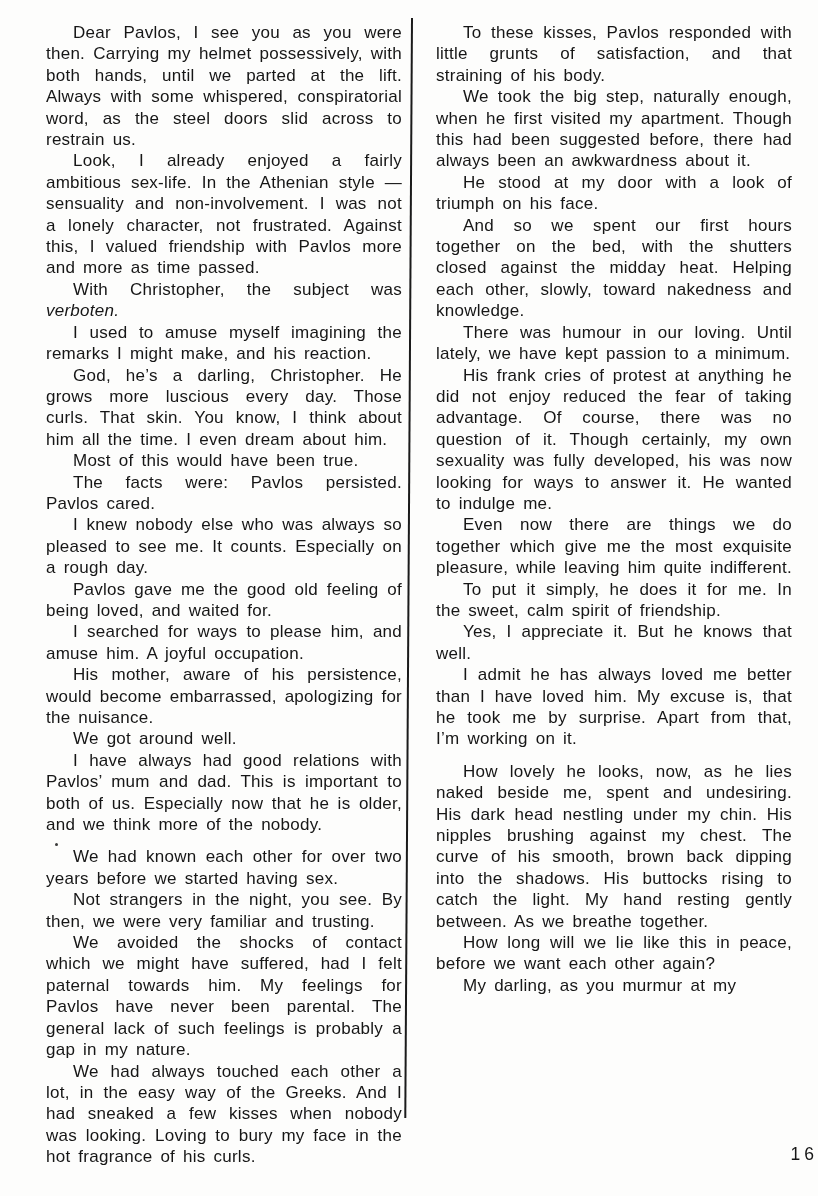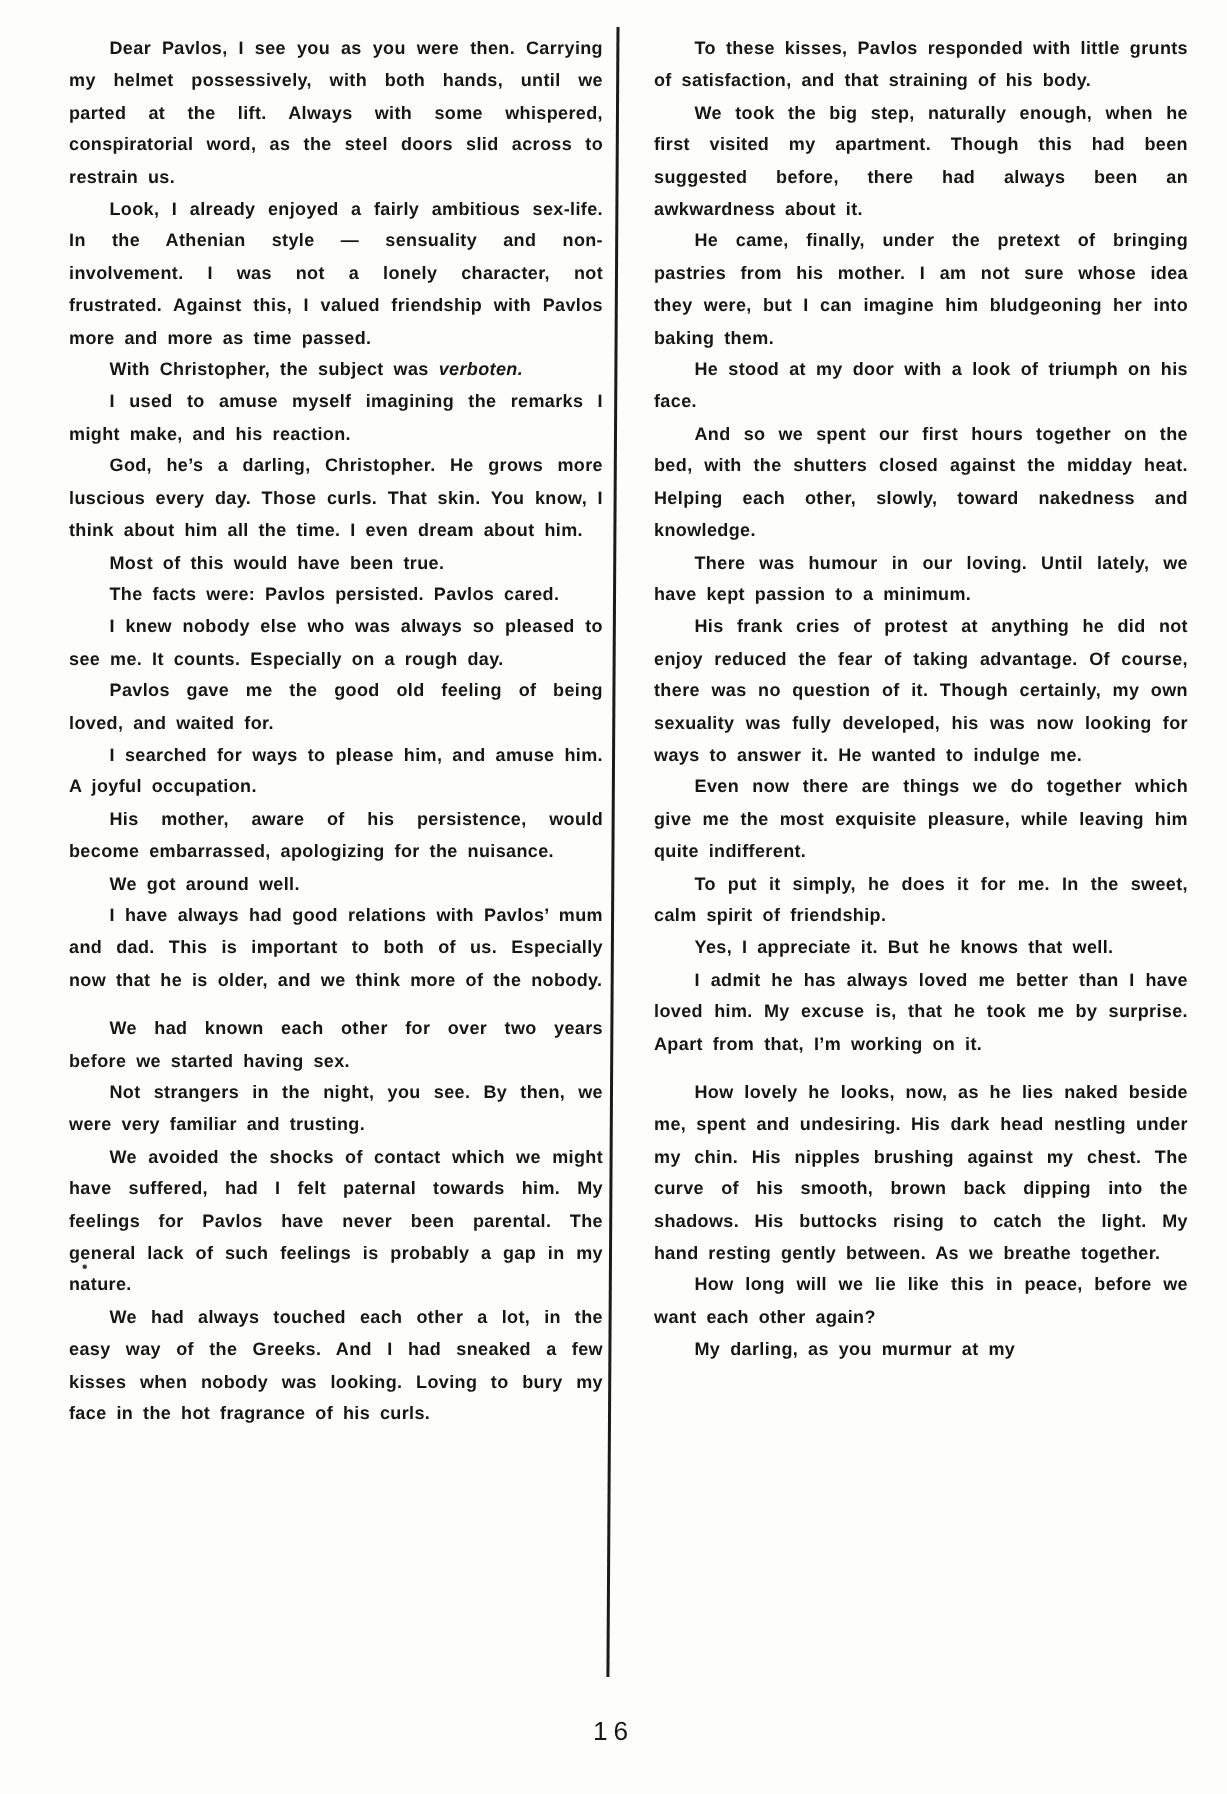--- a/index.html
+++ b/index.html
@@ -17,26 +17,25 @@
     height: 1196px;
     background: #fdfdfc;
     font-family: "Liberation Sans", sans-serif;
     color: #161616;
     overflow: hidden;
   }
   .column {
     position: absolute;
     top: 22px;
     width: 356px;
-    font-size: 12px;
+    font-size: 17px;
     line-height: 21.4px;
     text-align: justify;
     letter-spacing: 0.25px;
     word-spacing: 3px;
-    font-weight: bold;
   }
   .column-left  { left: 46px; }
   .column-right { left: 424px; margin-left: 12px; }
   .para {
     margin: 0;
     text-indent: 27px;
   }
   .section-gap { margin-top: 11px; }
   .italic { font-style: italic; }
   .column-divider {
@@ -47,21 +46,21 @@
     height: 1100px;
     background: #1b1b1b;
     transform-origin: top center;
     transform: rotate(0.35deg);
   }
   .page-number {
     position: absolute;
     top: 1144px;
     left: 0;
     width: 818px;
-    text-align: center;
+    text-align: right;
     font-size: 17.5px;
     letter-spacing: 4px;
     color: #161616;
   }
   .speckle {
     position: absolute;
     left: 55px;
     top: 843px;
     width: 3px;
     height: 3px;
@@ -91,21 +90,20 @@
       <p class="para"><span>Not strangers in the night, you see. By then, we were very familiar and trusting.</span></p>
       <p class="para"><span>We avoided the shocks of contact which we might have suffered, had I felt paternal towards him. My feelings for Pavlos have never been parental. The general lack of such feelings is probably a gap in my nature.</span></p>
       <p class="para"><span>We had always touched each other a lot, in the easy way of the Greeks. And I had sneaked a few kisses when nobody was looking. Loving to bury my face in the hot fragrance of his curls.</span></p>
     </div>
 
   <div class="column-divider"></div>
 
   <div class="column column-right">
       <p class="para"><span>To these kisses, Pavlos responded with little grunts of satisfaction, and that straining of his body.</span></p>
       <p class="para"><span>We took the big step, naturally enough, when he first visited my apartment. Though this had been suggested before, there had always been an awkwardness about it.</span></p>
-      <p class="para"><span>He came, finally, under the pretext of bringing pastries from his mother. I am not sure whose idea they were, but I can imagine him bludgeoning her into baking them.</span></p>
       <p class="para"><span>He stood at my door with a look of triumph on his face.</span></p>
       <p class="para"><span>And so we spent our first hours together on the bed, with the shutters closed against the midday heat. Helping each other, slowly, toward nakedness and knowledge.</span></p>
       <p class="para"><span>There was humour in our loving. Until lately, we have kept passion to a minimum.</span></p>
       <p class="para"><span>His frank cries of protest at anything he did not enjoy reduced the fear of taking advantage. Of course, there was no question of it. Though certainly, my own sexuality was fully developed, his was now looking for ways to answer it. He wanted to indulge me.</span></p>
       <p class="para"><span>Even now there are things we do together which give me the most exquisite pleasure, while leaving him quite indifferent.</span></p>
       <p class="para"><span>To put it simply, he does it for me. In the sweet, calm spirit of friendship.</span></p>
       <p class="para"><span>Yes, I appreciate it. But he knows that well.</span></p>
       <p class="para"><span>I admit he has always loved me better than I have loved him. My excuse is, that he took me by surprise. Apart from that, I’m working on it.</span></p>
       <p class="para section-gap"><span>How lovely he looks, now, as he lies naked beside me, spent and undesiring. His dark head nestling under my chin. His nipples brushing against my chest. The curve of his smooth, brown back dipping into the shadows. His buttocks rising to catch the light. My hand resting gently between. As we breathe together.</span></p>
       <p class="para"><span>How long will we lie like this in peace, before we want each other again?</span></p>

